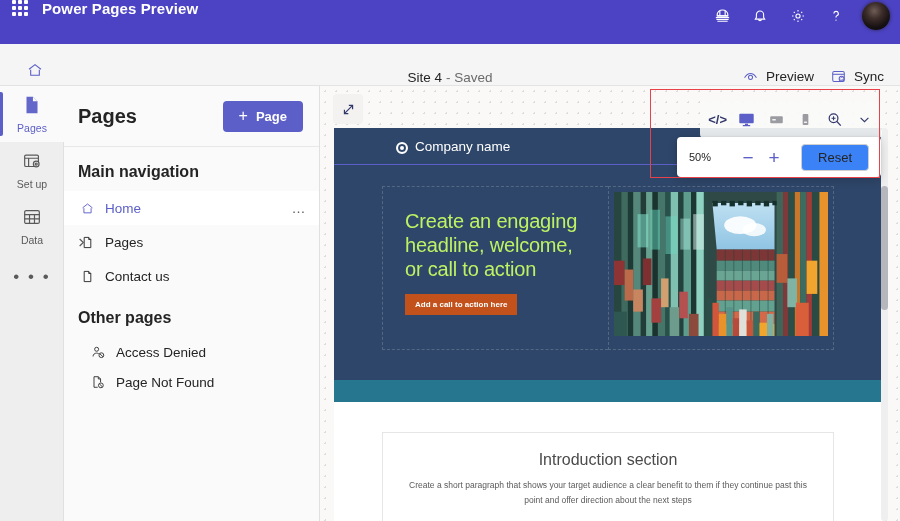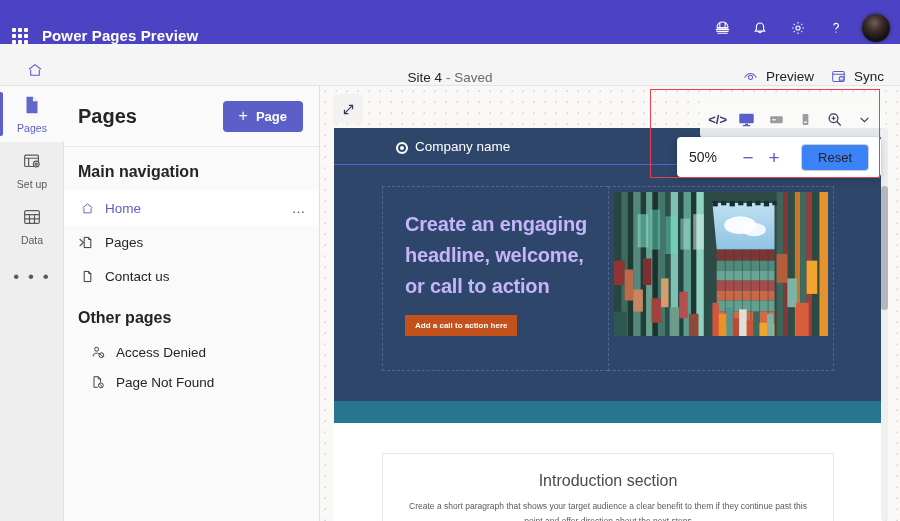--- a/index.html
+++ b/index.html
@@ -8,21 +8,21 @@
     font-family: "Liberation Sans", sans-serif;
     overflow: hidden;
     background: #ffffff;
   }
   #app { position: relative; width: 900px; height: 521px; }
 
   
   .appbar {
     position: absolute; left: 0; top: 0; width: 900px; height: 44px;
     background: #4b43c4;
-    display: flex; align-items: flex-end;
+    display: flex; align-items: flex-start;
   }
   .waffle {
     width: 16px; height: 16px; margin-left: 12px; margin-right: 14px;
     display: grid; grid-template-columns: repeat(3, 1fr);
     grid-template-rows: repeat(3, 1fr); gap: 2px; cursor: pointer;
   }
   .waffle span { background: #ffffff; border-radius: 1px; display:block; }
   .app-title {
     color: #ffffff; font-size: 15px; font-weight: 600; letter-spacing: .1px;
   }
@@ -165,21 +165,21 @@
   }
   .hero {
     background: #2e4669; padding: 21px 48px 30px 48px;
     display: flex; gap: 0;
   }
   .hero-left {
     flex: 1 1 50%; border: 1px dashed rgba(255,255,255,.18);
     border-right: none; padding: 22px 20px 34px 22px;
   }
   .hero-h1 {
-    color: #c4b5fd; font-size: 20px; line-height: 31px; font-weight: 700;
+    color: #bef264; font-size: 20px; line-height: 24px; font-weight: 400;
     letter-spacing: -.2px;
   }
   .cta {
     margin-top: 13px; display: inline-block; background: #c2511c;
     color: #ffffff; font-size: 8px; font-weight: 700; padding: 6px 10px;
     border: none; cursor: pointer; font-family: inherit;
   }
   .hero-right {
     flex: 1 1 50%; border: 1px dashed rgba(255,255,255,.18);
     padding: 5px; display: flex; align-items: flex-start;
@@ -224,21 +224,21 @@
   .dev-icon.active { color: #5b5fc7; }
   .dev-icon.mag { color: #33386b; }
   .dev-icon.chev { color: #33386b; }
 
   .zoompop {
     position: absolute; left: 677px; top: 137px; width: 204px; height: 40px;
     background: #ffffff; border-radius: 4px;
     box-shadow: 0 3px 10px rgba(0,0,0,.16), 0 0 2px rgba(0,0,0,.12);
     display: flex; align-items: center; padding: 0 12px;
   }
-  .zoom-val { font-size: 14px; color: #242424; width: 40px; }
+  .zoom-val { font-size: 11px; color: #242424; width: 40px; }
   .zoom-minus, .zoom-plus {
     width: 26px; height: 26px; display:flex; align-items:center;
     justify-content:center; color:#5b5fc7; font-size: 19px; cursor: pointer;
     font-weight: 400; line-height: 1;
   }
   .zoom-minus { margin-left: 6px; }
   .reset-btn {
     margin-left: auto; height: 27px; padding: 0 16px; border: 1px solid #cfcfcf;
     background: #3b82f6; border-radius: 4px; font-family: inherit;
     font-size: 13px; color: #242424; cursor: pointer; text-align: right;

